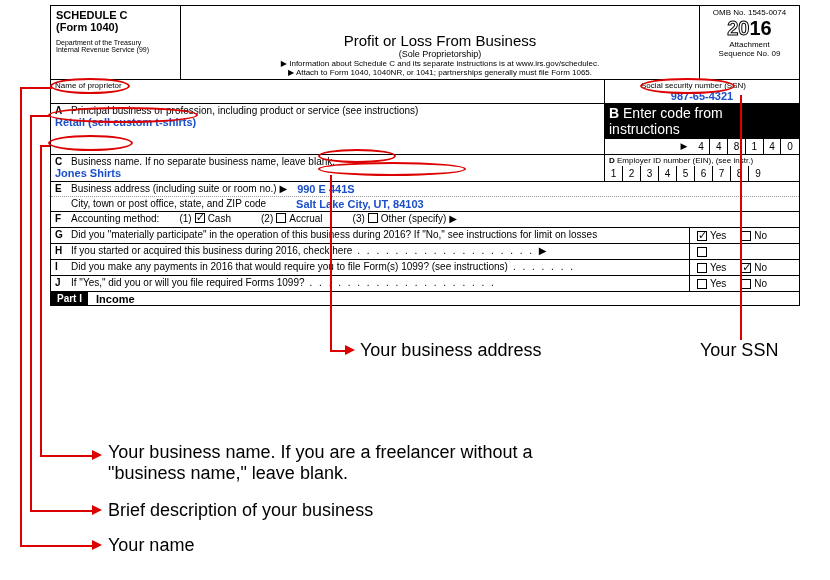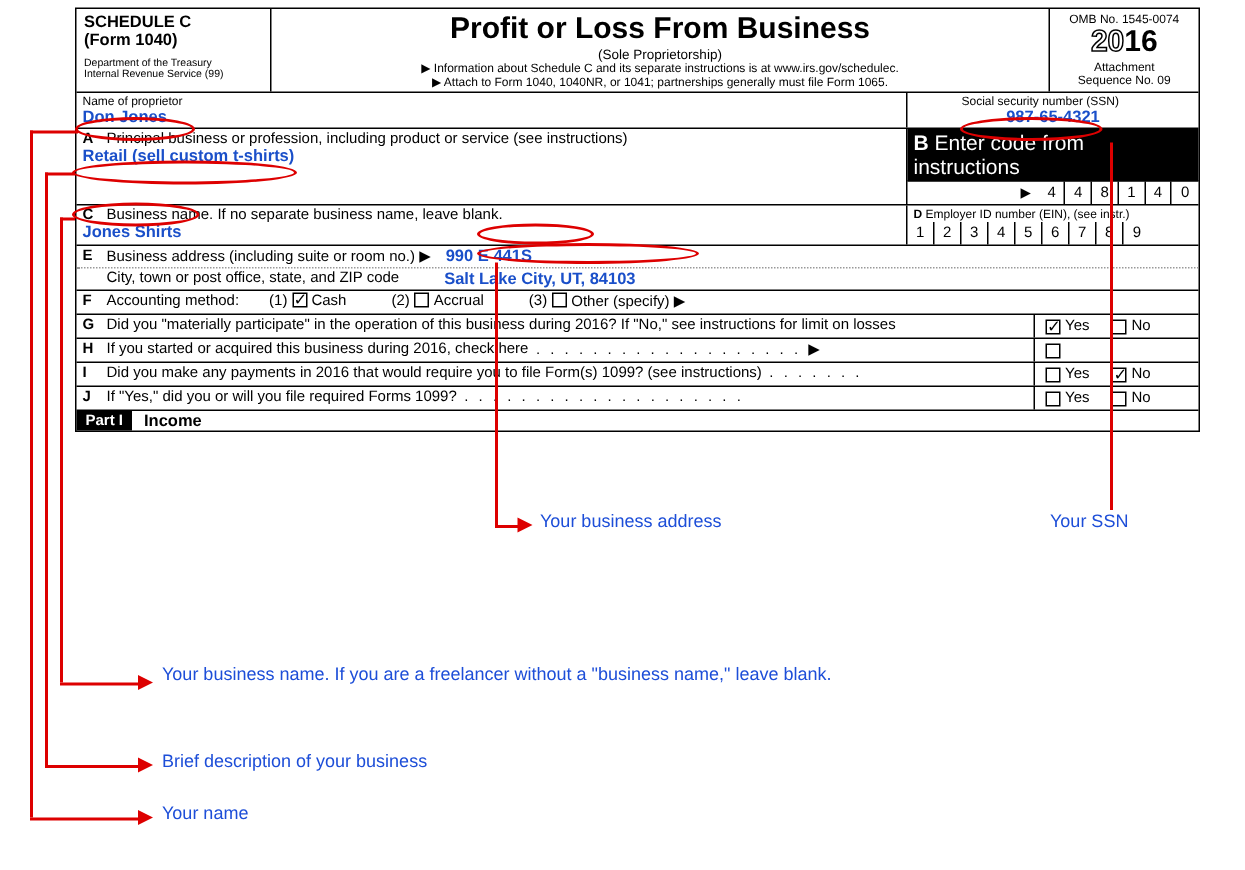--- a/index.html
+++ b/index.html
@@ -5,42 +5,42 @@
   * { margin: 0; padding: 0; box-sizing: border-box; }
   body { font-family: Arial, sans-serif; font-size: 10px; background: #fff; width: 830px; height: 580px; position: relative; overflow: hidden; }
   .form { border: 1px solid #000; margin: 5px 30px 0 50px; position: relative; }
   .header { display: flex; border-bottom: 1px solid #000; }
   .header-left { width: 130px; border-right: 1px solid #000; padding: 3px 5px; }
   .header-left .sched { font-weight: bold; font-size: 11px; }
   .header-left .form1040 { font-weight: bold; font-size: 11px; }
   .header-left .dept { font-size: 7px; margin-top: 6px; }
   .header-left .irs { font-size: 7px; }
   .header-center { flex: 1; text-align: center; padding: 2px; }
-  .header-center .title { font-weight: bold; font-size: 20px; }
+  .header-center .title { font-weight: normal; font-size: 15px; margin-top: 24px; }
   .header-center .sub { font-size: 9px; }
   .header-center .info { font-size: 8px; }
   .header-right { width: 100px; border-left: 1px solid #000; padding: 2px 4px; font-size: 8px; text-align: center; }
   .header-right .year { font-size: 20px; font-weight: bold; }
   .header-right .year .outline { -webkit-text-stroke: 1px #000; color: transparent; text-align: right; }
   .row { display: flex; border-bottom: 1px solid #000; min-height: 16px; }
   .row .left { flex: 1; padding: 1px 4px; display: flex; }
   .row .right { border-left: 1px solid #000; padding: 1px 4px; }
   .letter { font-weight: bold; width: 16px; display: inline-block; }
   .blue { color: #1a4fc9; font-weight: bold; font-size: 11px; }
   .code-boxes { display: flex; }
   .code-boxes span { width: 18px; height: 15px; border-right: 1px solid #000; text-align: center; line-height: 15px; }
   .code-boxes span:last-child { border-right: none; }
   .checkbox { display: inline-block; width: 10px; height: 10px; border: 1px solid #000; margin: 0 3px; vertical-align: middle; position: relative; }
   .checkbox.checked::after { content: "✓"; position: absolute; top: -3px; left: 0; font-size: 11px; }
   .part { background: #000; color: #fff; padding: 1px 6px; font-weight: bold; font-size: 10px; display: inline-block; }
   .red-circle { border: 2px solid #d00; border-radius: 50%; position: absolute; pointer-events: none; }
   .red-line { position: absolute; background: #d00; height: 1.5px; }
   .red-vline { position: absolute; background: #d00; width: 1.5px; }
   .arrow-head { position: absolute; width: 0; height: 0; border-top: 5px solid transparent; border-bottom: 5px solid transparent; border-left: 10px solid #d00; }
-  .annotation { position: absolute; font-family: 'Segoe UI', Arial, sans-serif; font-size: 12px; color: #1d4ed8; }
+  .annotation { position: absolute; font-family: 'Segoe UI', Arial, sans-serif; font-size: 18px; color: #000000; }
   .dots { letter-spacing: 2px; }
   .arrow-sm { font-size: 9px; }
 </style>
 </head>
 <body>
 
 <div class="form">
   <div class="header">
     <div class="header-left">
       <div class="sched">SCHEDULE C</div>
@@ -58,21 +58,20 @@
       <div>OMB No. 1545-0074</div>
       <div class="year"><span class="outline">20</span><span>16</span></div>
       <div>Attachment</div>
       <div>Sequence No. 09</div>
     </div>
   </div>
 
   <div class="row">
     <div class="left" style="flex-direction:column;">
       <div style="font-size:8px;">Name of proprietor</div>
-      <div class="blue">Don Jones</div>
     </div>
     <div class="right" style="width:195px;">
       <div style="font-size:8px;margin-left:32px;">Social security number (SSN)</div>
       <div class="blue" style="text-align:center;">987-65-4321</div>
     </div>
   </div>
 
   <div class="row">
     <div class="left" style="flex-direction:column;">
       <div><span class="letter">A</span><span>Principal business or profession, including product or service (see instructions)</span></div>

